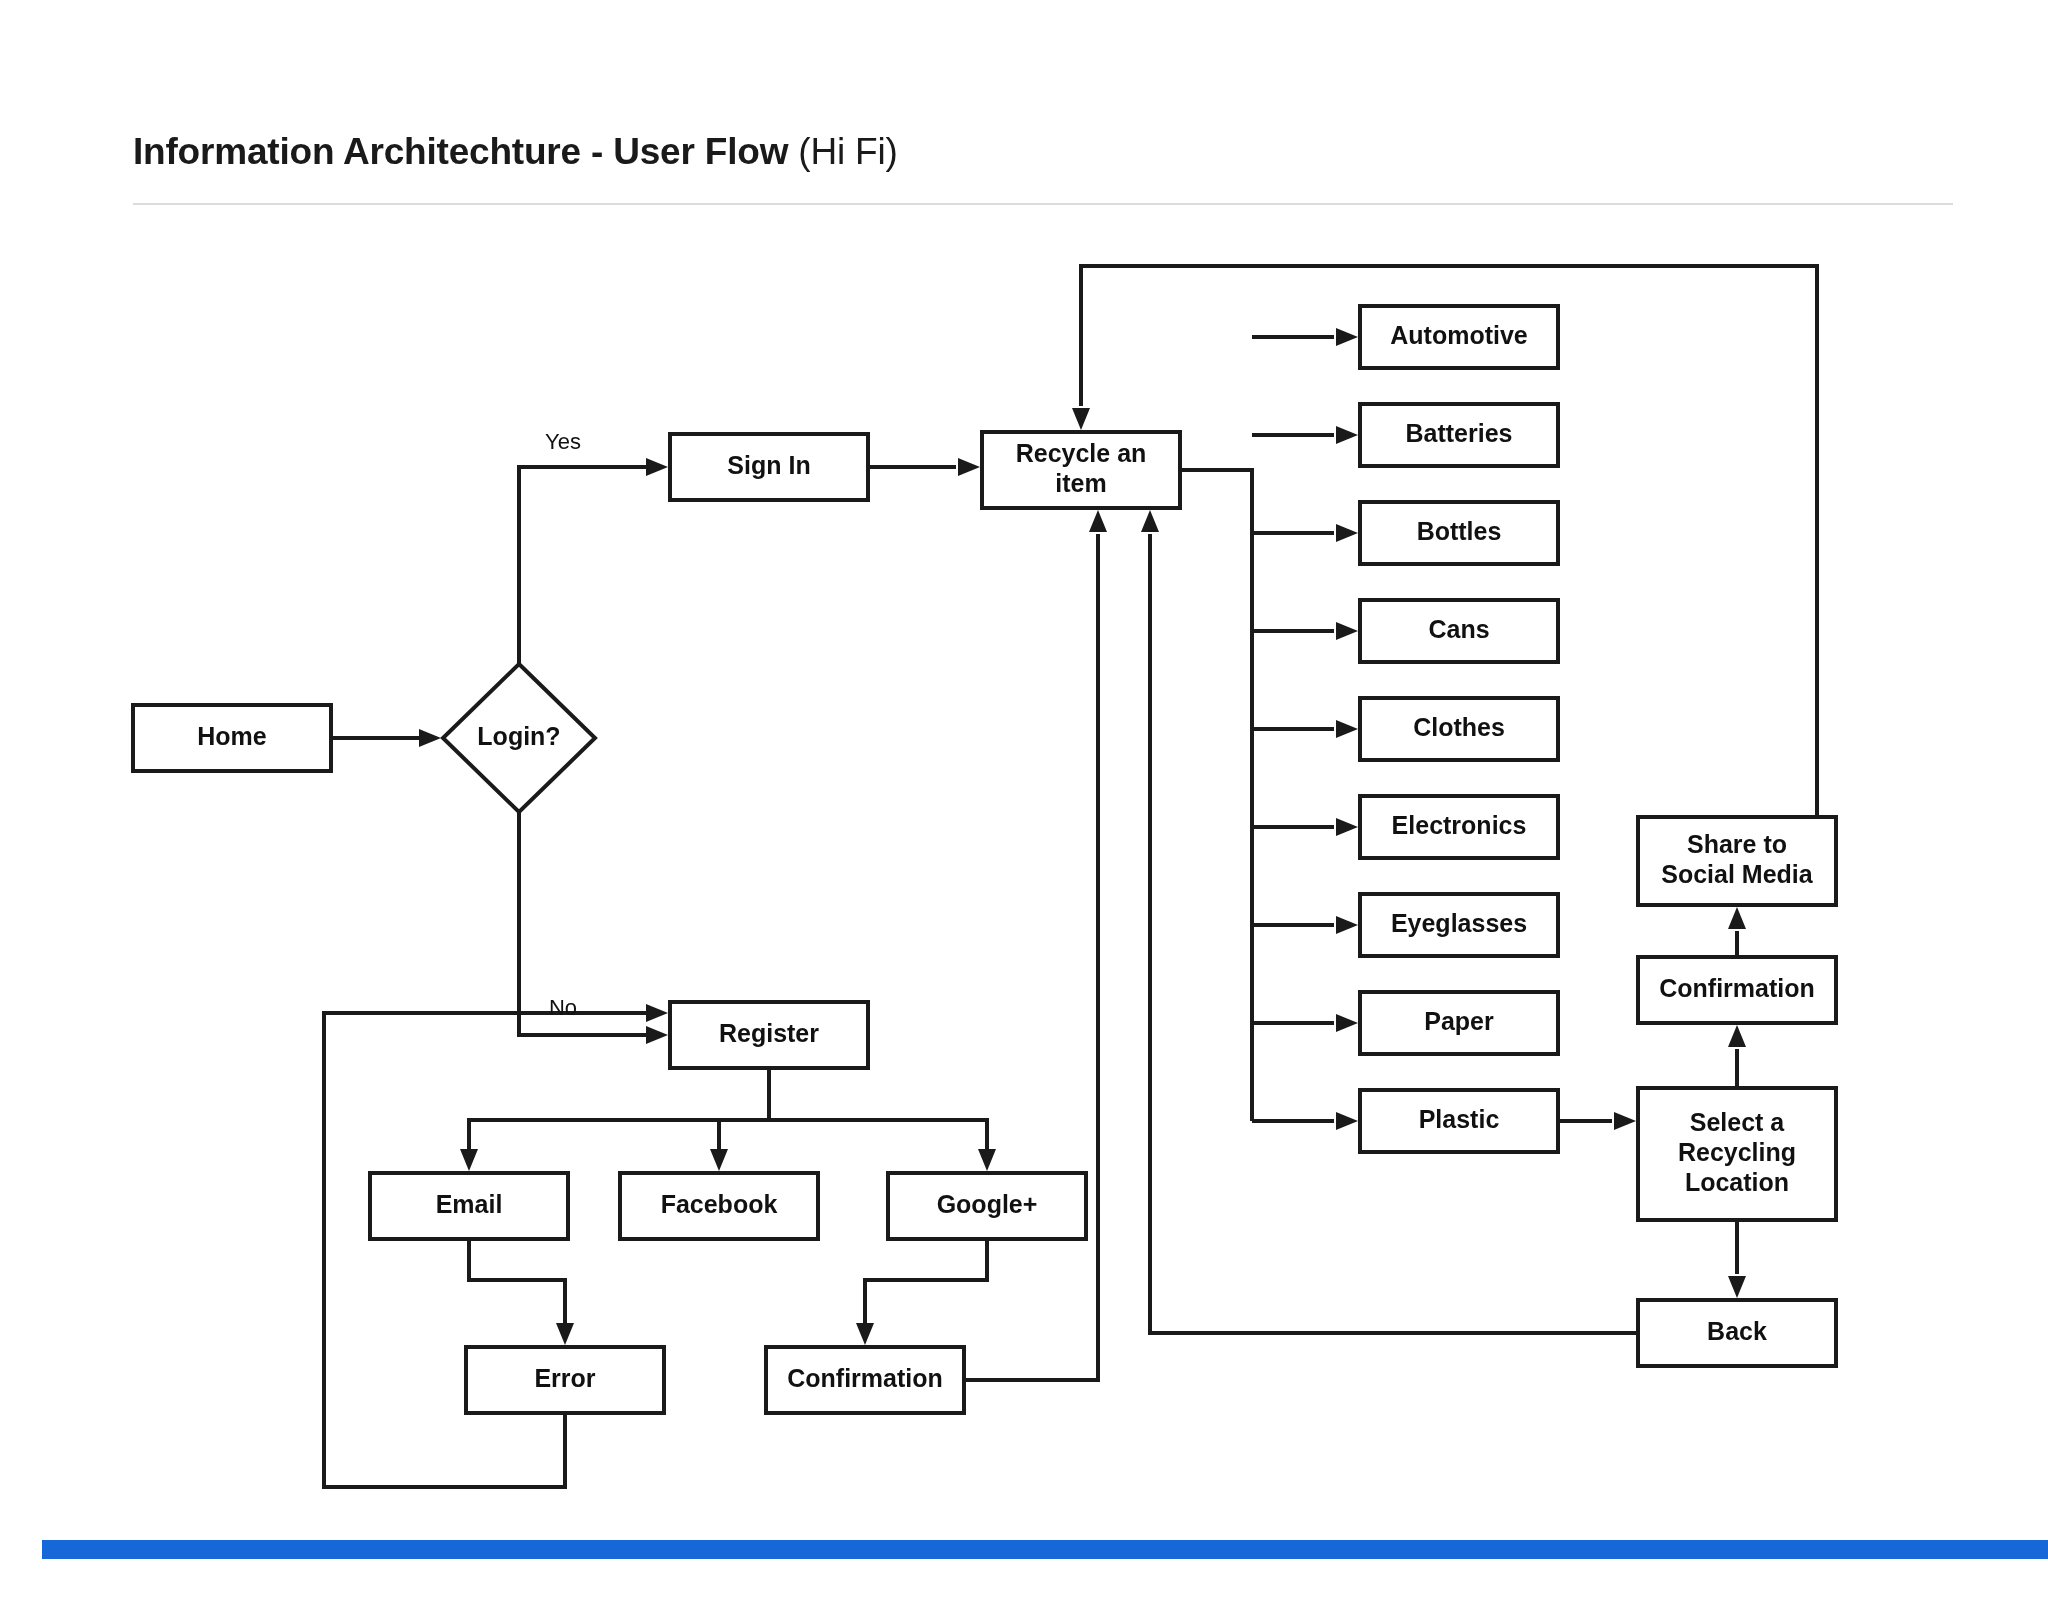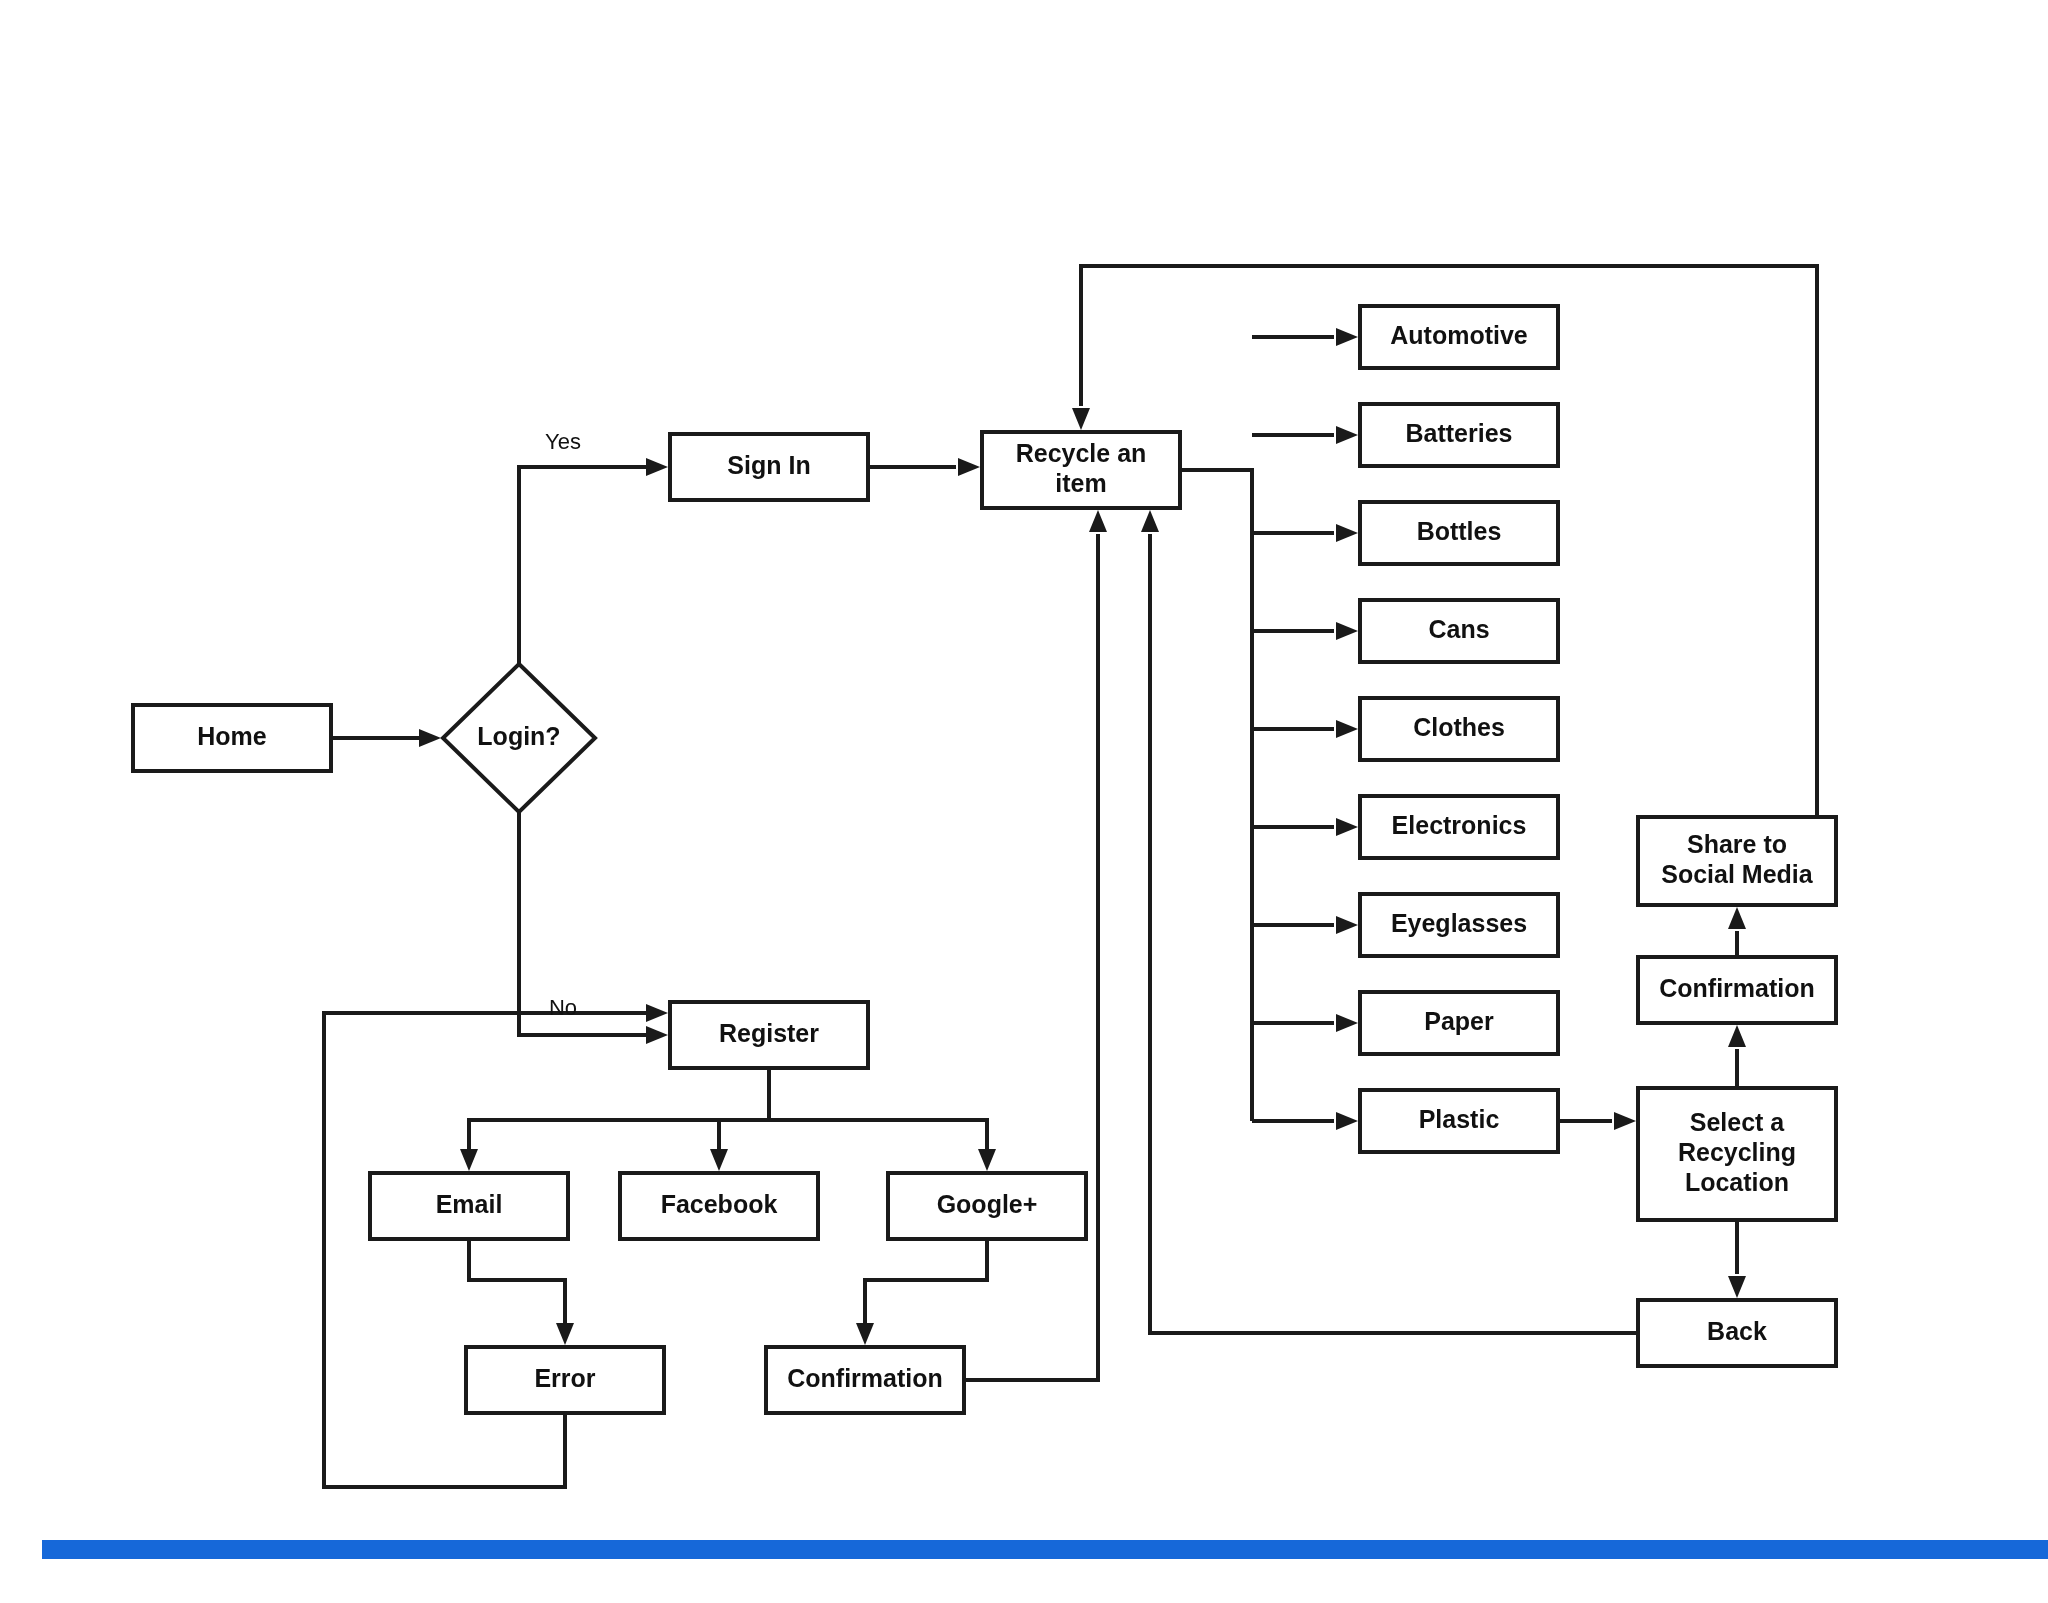--- a/index.html
+++ b/index.html
@@ -44,20 +44,26 @@
     font-family:"Liberation Sans","DejaVu Sans",sans-serif;
     font-size:22px;font-weight:normal;fill:#111111;
     text-anchor:middle;dominant-baseline:middle;
   }
 </style>
 </head>
 <body>
 
 <div id="slide">
 
+  <div id="header">
+    <div id="title">
+      <span class="strong">Information Architechture - User Flow</span><span class="light"> (Hi Fi)</span>
+    </div>
+    <div id="rule"></div>
+  </div>
 
   <svg id="flow" viewBox="0 0 2048 1603" xmlns="http://www.w3.org/2000/svg">
     <g id="edge-layer">
         <path class="edge" d="M 331 738 H 419"></path>
         <polygon class="arrowhead" points="441,738 419,729 419,747"></polygon>
         <path class="edge" d="M 519 664 V 467 H 646"></path>
         <polygon class="arrowhead" points="668,467 646,458 646,476"></polygon>
         <path class="edge" d="M 519 812 V 1035 H 646"></path>
         <polygon class="arrowhead" points="668,1035 646,1026 646,1044"></polygon>
         <path class="edge" d="M 868 467 H 956"></path>

